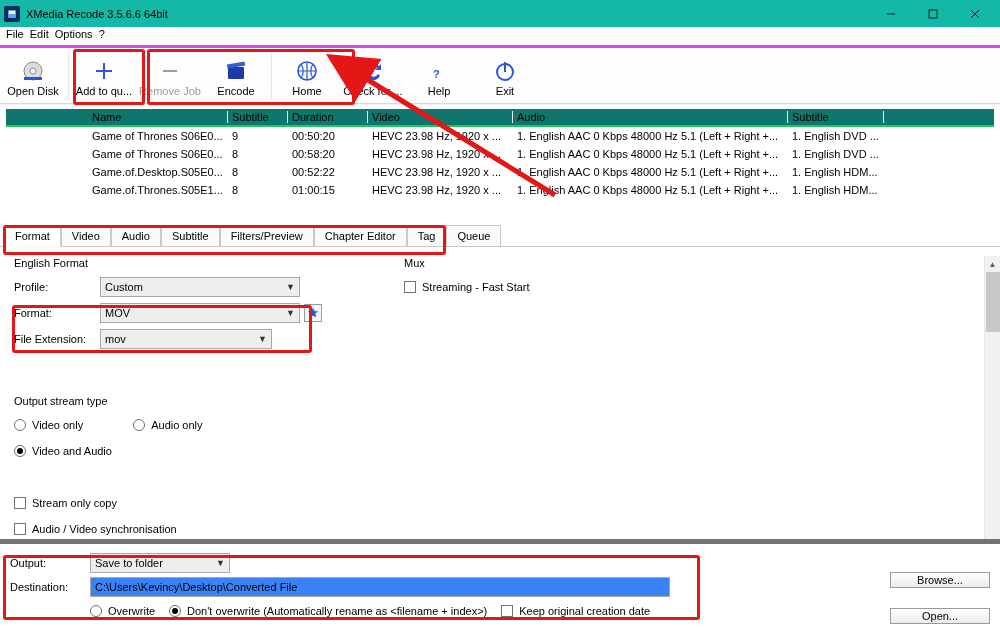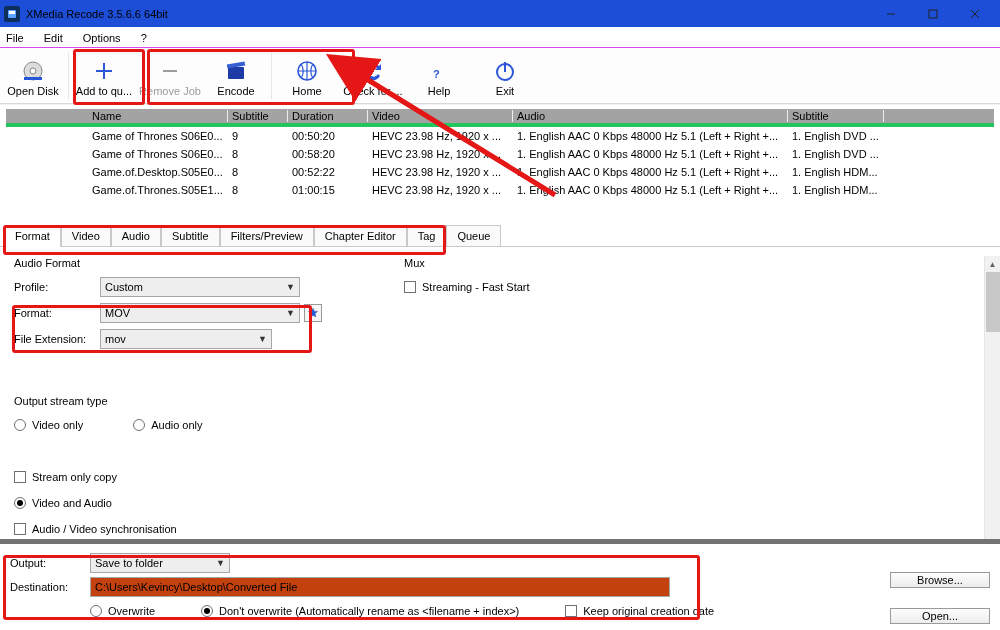--- a/index.html
+++ b/index.html
@@ -1,43 +1,43 @@
 <!DOCTYPE html>
 <html><head>
 <meta charset="utf-8">
 <style>
 *{box-sizing:border-box;margin:0;padding:0;font-family:"Segoe UI",Tahoma,Arial,sans-serif;font-size:11px;color:#000}
 body{background:#fff;width:1000px;height:630px;overflow:hidden;position:relative}
-.titlebar{height:28px;background:#1d4ed8;display:flex;align-items:center;padding:0 4px;border-bottom:1px solid #fff}
+.titlebar{height:28px;background:#14b8a6;display:flex;align-items:center;padding:0 4px;border-bottom:1px solid #fff}
 .titlebar .logo{width:16px;height:16px;background:#0b2f5a;border-radius:2px;margin-right:6px;display:flex;align-items:center;justify-content:center}
 .titlebar .logo svg{width:12px;height:12px}
 .titlebar .title{flex:1}
 .winbtns{display:flex;gap:0}
 .winbtn{width:42px;height:26px;display:flex;align-items:center;justify-content:center;cursor:default}
 .winbtn svg{width:10px;height:10px;stroke:#222;stroke-width:1;fill:none}
-.menubar{height:20px;display:flex;align-items:center;padding:0 6px;gap:20px;border-bottom:1px solid #d946ef}
+.menubar{height:20px;display:flex;padding:0 6px;gap:6px;border-bottom:3px solid #d946ef}
 .menubar span{cursor:default}
 .toolbar{height:56px;background:#fdfdfd;border-bottom:1px solid #d9d9d9;display:flex;align-items:stretch;position:relative}
 .tbtn{width:66px;display:flex;flex-direction:column;align-items:center;justify-content:center;gap:2px;cursor:default;padding-top:4px}
 .tbtn .ic{width:24px;height:24px;display:flex;align-items:center;justify-content:center}
 .tbtn .lb{font-size:11px;white-space:nowrap}
 .sep{width:1px;background:#e6e6e6;margin:4px 2px}
 .hl-red{border:3.5px solid #e41616;position:absolute;pointer-events:none;border-radius:3px}
 
 .hl1{left:73px;top:49px;width:72px;height:56px}
 .hl2{left:147px;top:49px;width:208px;height:56px}
 .hl3{left:3px;top:225px;width:443px;height:30px}
 .hl4{left:12px;top:305px;width:300px;height:48px}
 .hl5{left:3px;top:555px;width:697px;height:65px}
 .arrow{position:absolute;pointer-events:none;z-index:50}
 .arrow svg{overflow:visible}
 
 .filetable{padding:4px 6px;background:#fff;border-top:1px solid #f3f3f3}
 .thead,.trow{display:grid;grid-template-columns:82px 140px 60px 80px 145px 275px 96px;align-items:center;height:18px}
-.thead{background:#a3a3a3;border-bottom:4px solid #22c55e}
+.thead{background:#0f766e;border-bottom:2px solid #22c55e}
 .thead div{border-right:1px solid #eee;padding:0 4px;font-weight:400;white-space:nowrap;overflow:hidden;text-overflow:ellipsis}
 .trow div{padding:0 4px;white-space:nowrap;overflow:hidden;text-overflow:ellipsis}
 .tbody{}
 
 .tabs{display:flex;height:22px;border-bottom:1px solid #c9c9c9;padding-left:4px;margin-top:22px;position:relative}
 .tab{padding:0 10px;border:1px solid #c9c9c9;border-bottom:none;background:#fff;display:flex;align-items:center;margin-right:0;position:relative;cursor:default}
 .tab.active{background:#fff;border-bottom:1px solid #fff;margin-bottom:-1px}
 .tab:not(.active){background:#fafafa}
 
 .form{padding:10px 14px;position:relative;height:298px;overflow:hidden}
@@ -49,21 +49,21 @@
 .star{width:18px;height:18px;margin-left:4px;border:1px solid #999;display:flex;align-items:center;justify-content:center;background:#f6f6f6}
 .star svg{width:12px;height:12px;fill:#275bd6;stroke:#1a3b8a;stroke-width:.6}
 .checkbox,.radio{display:flex;align-items:center;gap:6px;cursor:default}
 .checkbox .box{width:12px;height:12px;border:1px solid #707070;display:flex;align-items:center;justify-content:center;background:#fff}
 .radio .dot{width:12px;height:12px;border:1px solid #707070;border-radius:50%;display:flex;align-items:center;justify-content:center;background:#fff}
 .radio .dot.checked::after{content:"";width:6px;height:6px;border-radius:50%;background:#000}
 
 .bottom{position:absolute;left:0;right:0;bottom:0;border-top:5px solid #737373;padding:8px 10px 6px;background:#fff}
 .bottom .row{height:22px}
 .bottom .select{width:140px}
-.destin{border:1px solid #a7a7a7;height:20px;width:580px;padding:0 4px;display:flex;align-items:center;background:#c2410c;cursor:text}
+.destin{border:1px solid #a7a7a7;height:20px;width:580px;padding:0 4px;display:flex;align-items:center;background:#3b82f6;cursor:text}
 .btn{border:1px solid #9a9a9a;background:linear-gradient(#fdfdfd,#ececec);height:16px;width:100px;display:flex;align-items:center;justify-content:center;cursor:default}
 .scrollbar{position:absolute;right:0;top:256px;width:16px;height:298px;background:#f1f1f1;border-left:1px solid #e5e5e5}
 .scrollbar .thumb{width:14px;height:60px;background:#c7c7c7;margin:1px auto}
 .scrollbar .arr{width:14px;height:14px;margin:1px auto;display:flex;align-items:center;justify-content:center;color:#606060;font-size:8px}
 .disabled{color:#9c9c9c !important}
 </style>
 </head>
 <body>
 
 <div class="titlebar">
@@ -232,21 +232,21 @@
   <div class="tab">Subtitle</div>
   <div class="tab">Filters/Preview</div>
   <div class="tab">Chapter Editor</div>
   <div class="tab">Tag</div>
   <div class="tab">Queue</div>
 </div>
 
 <div class="form">
   <div style="display:flex;gap:60px">
     <div style="width:330px">
-      <div class="section-title">Audio Format</div>
+      <div class="section-title">English Format</div>
       <div class="row">
         <div class="lbl">Profile:</div>
         <div class="select">
             <span>Custom</span>
             <span class="chev">▼</span>
           </div>
       </div>
       <div class="row">
         <div class="lbl">Format:</div>
         <div class="select">
@@ -271,31 +271,31 @@
       <div class="row" style="gap:50px">
         <label class="radio">
             <span class="dot"></span>
             <span>Video only</span>
           </label>
         <label class="radio">
             <span class="dot"></span>
             <span>Audio only</span>
           </label>
       </div>
+      <div class="row">
+        <label class="radio">
+            <span class="dot checked"></span>
+            <span>Video and Audio</span>
+          </label>
+      </div>
+
       <div class="row" style="margin-top:28px">
         <label class="checkbox">
             <span class="box"></span>
             <span>Stream only copy</span>
-          </label>
-      </div>
-
-      <div class="row">
-        <label class="radio">
-            <span class="dot checked"></span>
-            <span>Video and Audio</span>
           </label>
       </div>
       <div class="row">
         <label class="checkbox">
             <span class="box"></span>
             <span>Audio / Video synchronisation</span>
           </label>
       </div>
     </div>
 
@@ -329,21 +329,21 @@
   <div class="row">
     <div class="lbl" style="width:80px">Destination:</div>
     <div class="destin">
         <span>C:\Users\Kevincy\Desktop\Converted File</span>
       </div>
     <div style="flex:1"></div>
     <div class="btn" style="position:absolute;right:10px;top:28px;width:100px">
         <span>Browse...</span>
       </div>
   </div>
-  <div class="row" style="gap:46px;padding-left:80px">
+  <div class="row" style="gap:14px;padding-left:80px">
     <label class="radio">
         <span class="dot"></span>
         <span>Overwrite</span>
       </label>
     <label class="radio">
         <span class="dot checked"></span>
         <span>Don't overwrite (Automatically rename as &lt;filename + index&gt;)</span>
       </label>
     <label class="checkbox" style="margin-left:'20px">
         <span class="box"></span>

